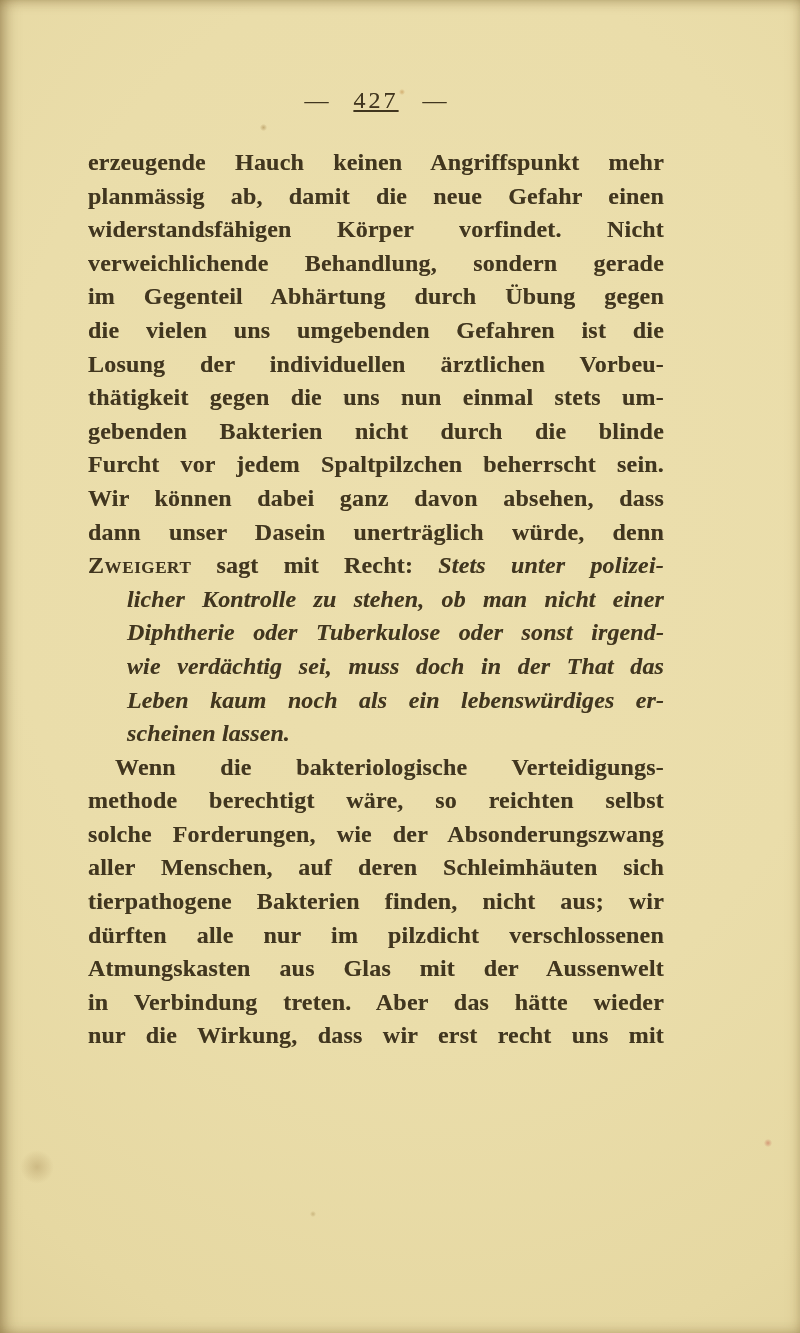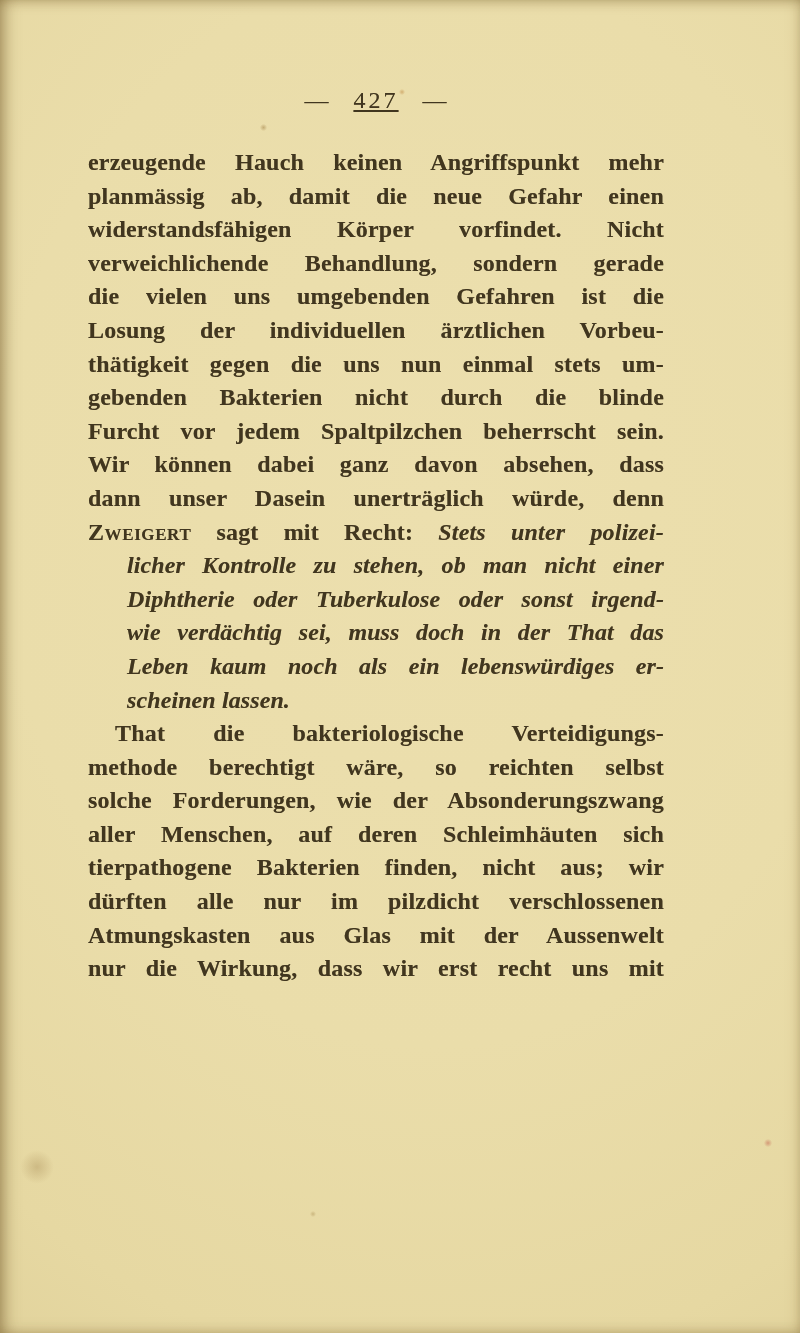--- a/index.html
+++ b/index.html
@@ -98,44 +98,46 @@
     <span>—</span>
     <span class="num">427</span>
     <span>—</span>
   </div>
 
   <div class="body-block">
     <div class="tline">erzeugende Hauch keinen Angriffspunkt mehr</div>
     <div class="tline">planmässig ab, damit die neue Gefahr einen</div>
     <div class="tline">widerstandsfähigen Körper vorfindet. Nicht</div>
     <div class="tline">verweichlichende Behandlung, sondern gerade</div>
+    <div class="tline">im Gegenteil Abhärtung durch Übung gegen</div>
     <div class="tline">die vielen uns umgebenden Gefahren ist die</div>
     <div class="tline">Losung der individuellen ärztlichen Vorbeu-</div>
     <div class="tline">thätigkeit gegen die uns nun einmal stets um-</div>
     <div class="tline">gebenden Bakterien nicht durch die blinde</div>
     <div class="tline">Furcht vor jedem Spaltpilzchen beherrscht sein.</div>
     <div class="tline">Wir können dabei ganz davon absehen, dass</div>
     <div class="tline">dann unser Dasein unerträglich würde, denn</div>
     <div class="tline">
       <span class="sc">Zweigert</span>
       <span>sagt mit Recht:</span>
       <span class="ital" style="font-style:italic">Stets unter polizei-</span>
     </div>
     <div class="tline ital">licher Kontrolle zu stehen, ob man nicht einer</div>
     <div class="tline ital">Diphtherie oder Tuberkulose oder sonst irgend-</div>
     <div class="tline ital">wie verdächtig sei, muss doch in der That das</div>
     <div class="tline ital">Leben kaum noch als ein lebenswürdiges er-</div>
     <div class="tline ital end">scheinen lassen.</div>
-    <div class="tline indent">That die bakteriologische Verteidigungs-</div>
+    <div class="tline indent">Wenn die bakteriologische Verteidigungs-</div>
     <div class="tline">methode berechtigt wäre, so reichten selbst</div>
     <div class="tline">solche Forderungen, wie der Absonderungszwang</div>
     <div class="tline">aller Menschen, auf deren Schleimhäuten sich</div>
     <div class="tline">tierpathogene Bakterien finden, nicht aus; wir</div>
     <div class="tline">dürften alle nur im pilzdicht verschlossenen</div>
     <div class="tline">Atmungskasten aus Glas mit der Aussenwelt</div>
+    <div class="tline">in Verbindung treten. Aber das hätte wieder</div>
     <div class="tline">nur die Wirkung, dass wir erst recht uns mit</div>
   </div>
 
   <div class="stain smudge"></div>
   <div class="stain speck-a"></div>
   <div class="stain speck-b"></div>
   <div class="stain speck-c"></div>
   <div class="stain speck-d"></div>
 
 </div>

